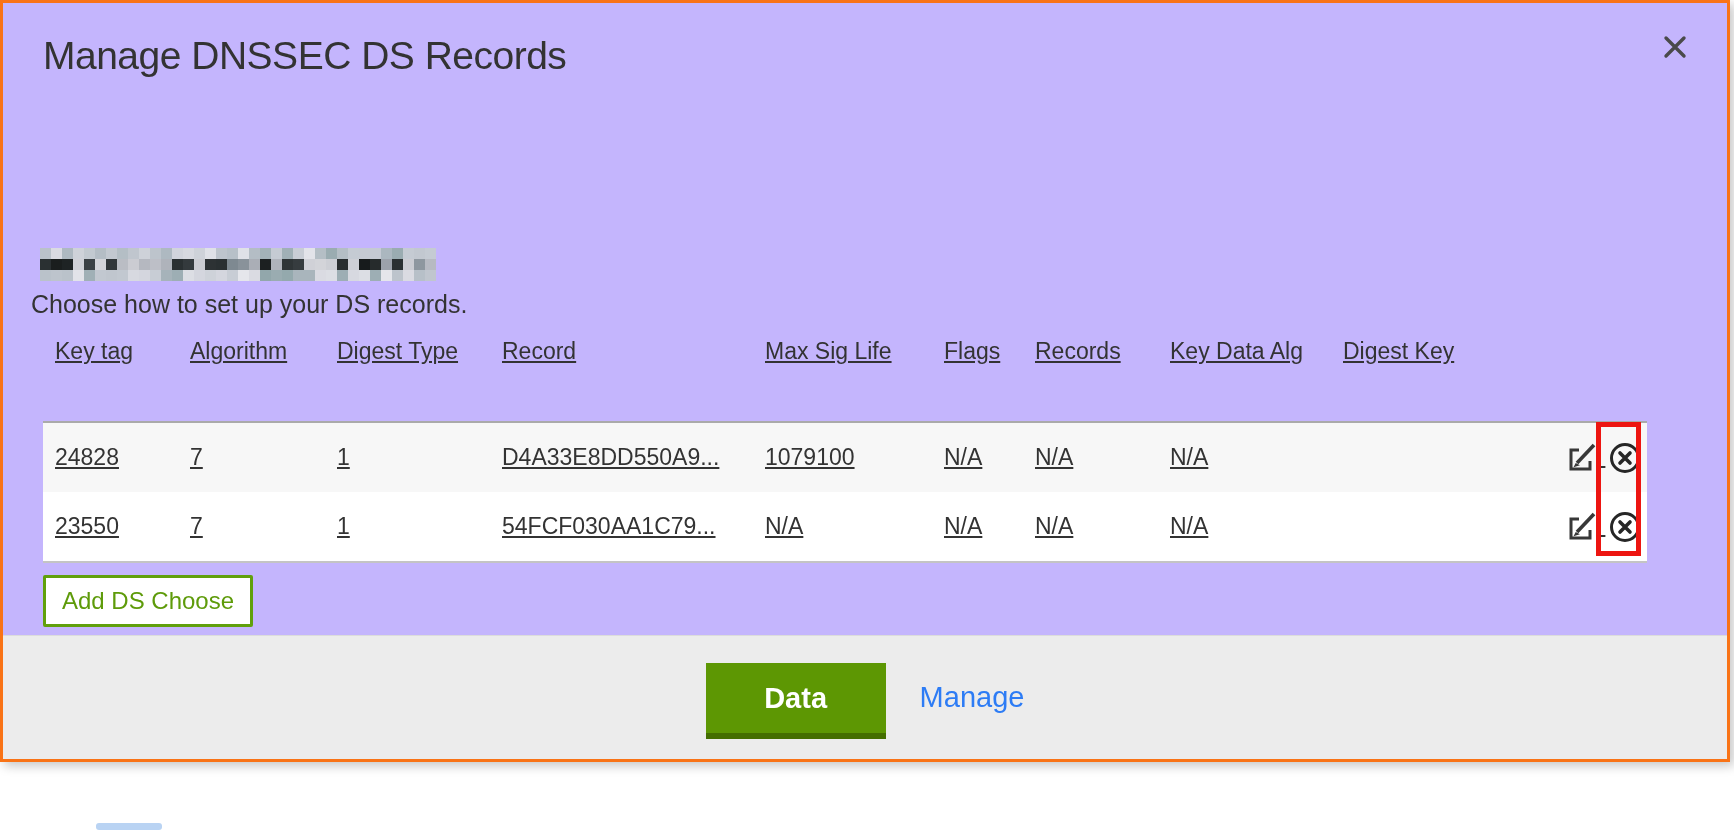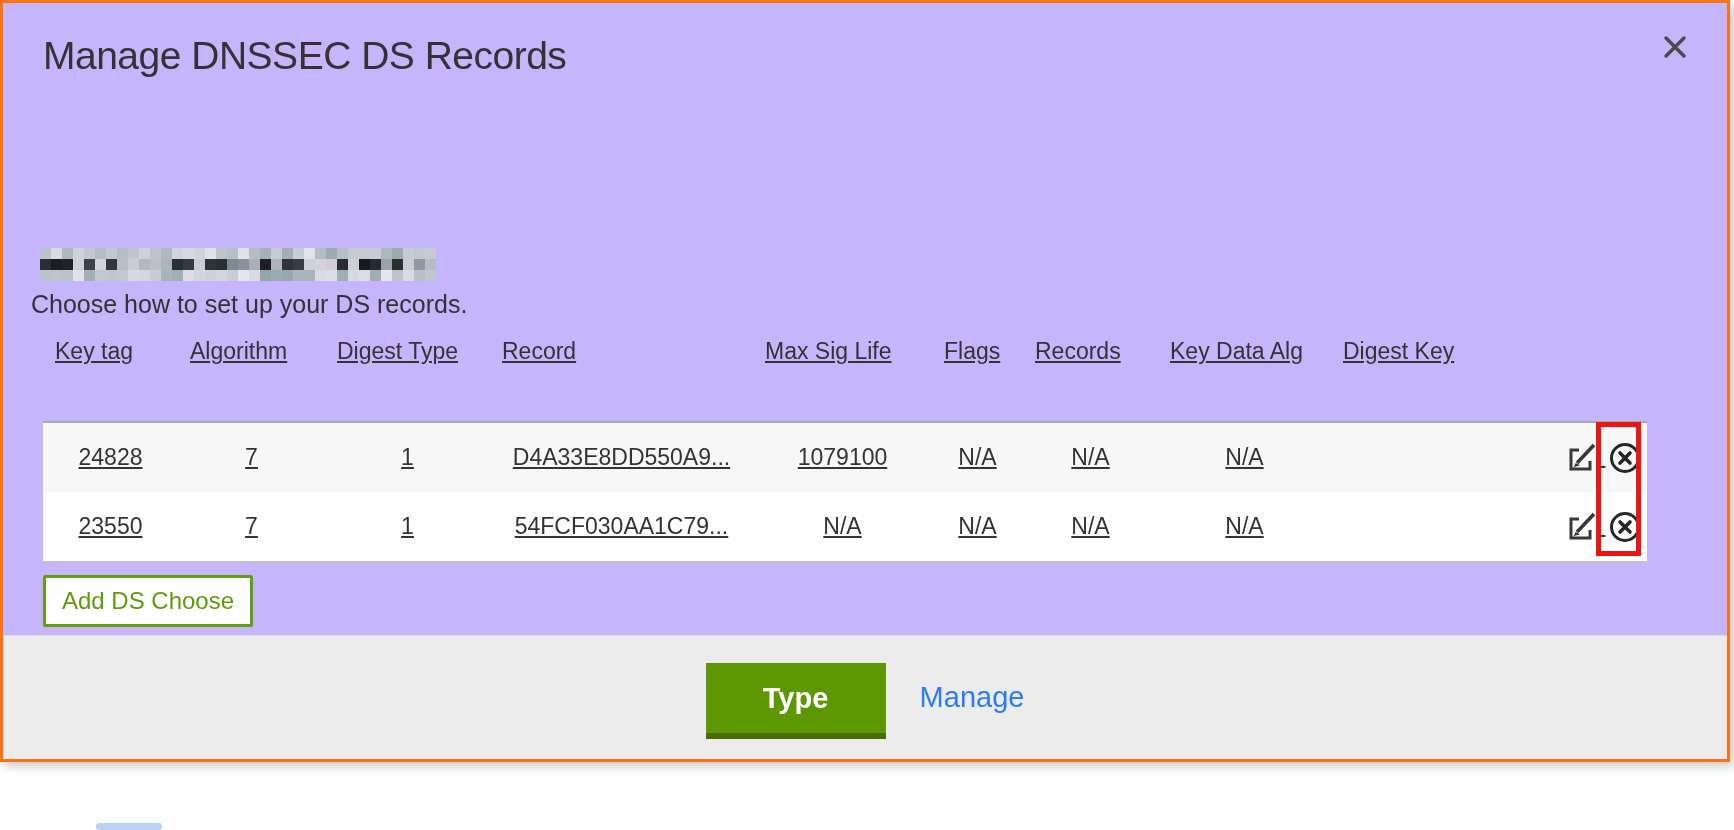--- a/index.html
+++ b/index.html
@@ -24,21 +24,21 @@
             grid-template-columns:repeat(36,11px); line-height:0; }
   .mosaic i { width:11px; height:11px; display:block; }
 
   .instruction { position:absolute; left:28px; top:287px; font-size:25px; color:#333; }
 
   .ds-table { position:absolute; left:40px; top:326px; width:1604px;
               border-collapse:collapse; table-layout:fixed; font-size:23px; color:#333; }
   .ds-table th { text-align:left; font-weight:400; font-size:23px; color:#333;
                  padding:8px 12px 56px 12px; line-height:28px; white-space:nowrap;
                  overflow:hidden; }
-  .ds-table tbody { border-top:2px solid #aaaaaa;text-align:center; }
+  .ds-table tbody { border-top:2px solid #aaaaaa; }
   .ds-table tr.row-odd  { background:#f7f7f7; }
   .ds-table tr.row-even { background:#ffffff; }
   .ds-table td { height:70px; padding:0 12px; vertical-align:middle; white-space:nowrap;
                  overflow:hidden; }
   .ds-table { border-bottom:2px solid #c4c4c4;text-decoration:underline; }
   .actions-cell { text-align:right; padding-right:6px !important; }
   .icon-btn { background:none; border:none; padding:0; cursor:pointer;
               vertical-align:middle; line-height:0; }
   .icon-btn + .icon-btn { margin-left:2px; }
 
@@ -266,19 +266,19 @@
         </td>
       </tr>
     </tbody>
   </table>
 
   <div class="annotation-box"></div>
 
   <button class="add-btn">Add DS Choose</button>
 
   <div class="footer">
-    <button class="save-btn">Type</button>
+    <button class="save-btn">Data</button>
     <a class="cancel-link" href="#">Manage</a>
   </div>
 
 </div>
 
 <div class="page-fragment"></div>
 
 </body></html>

